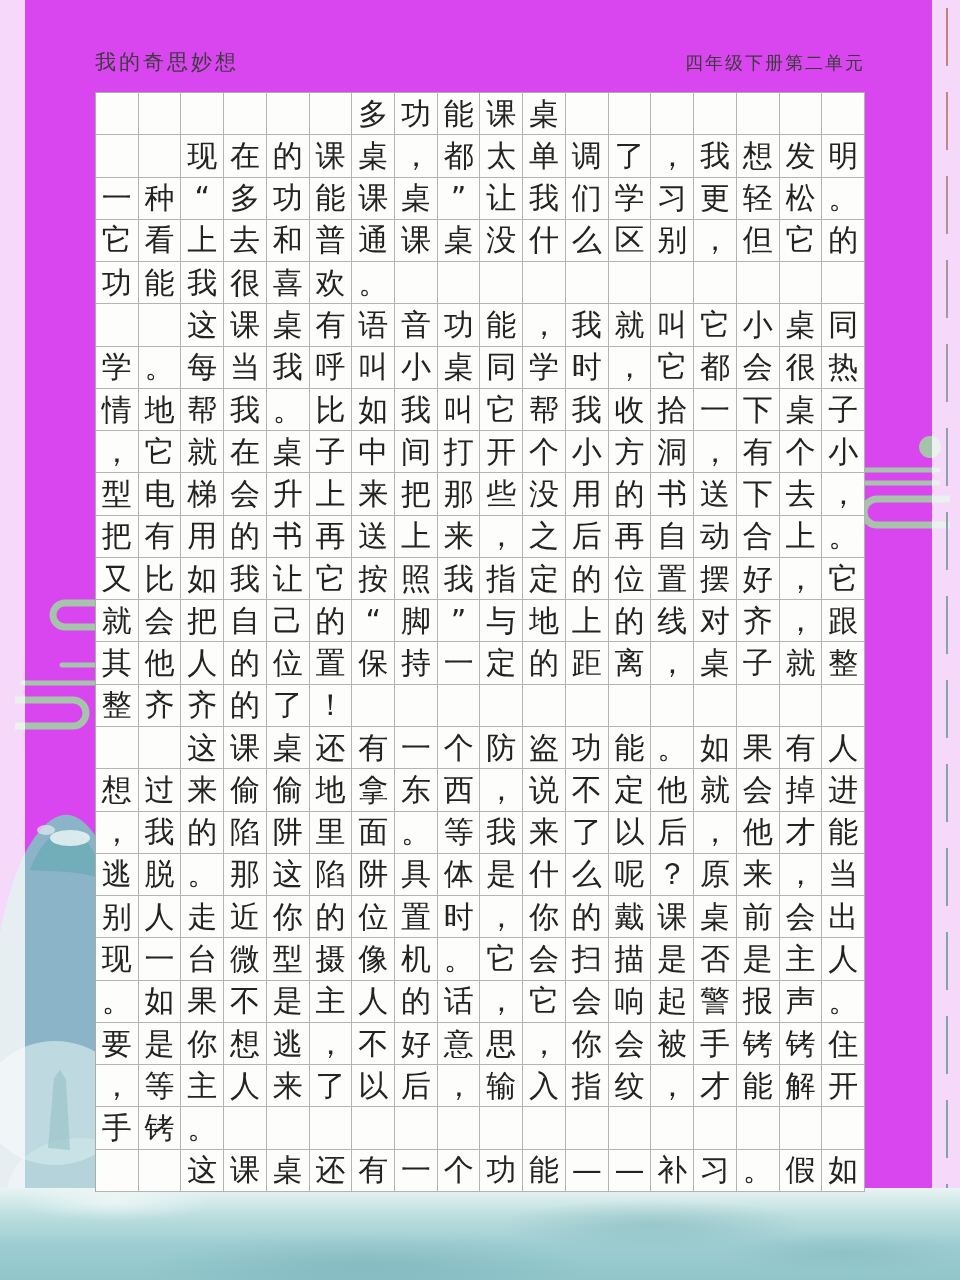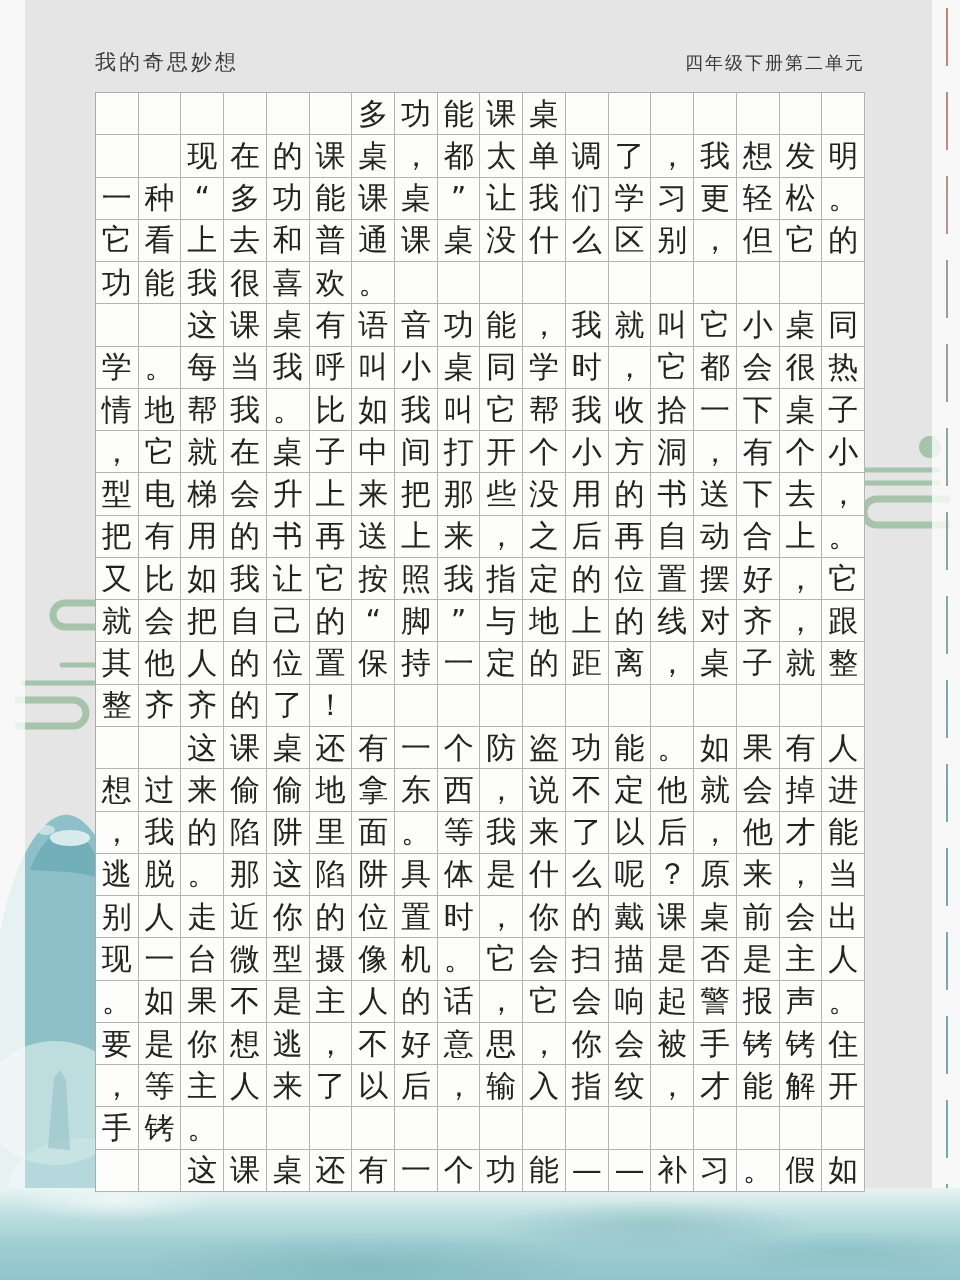--- a/index.html
+++ b/index.html
@@ -1,20 +1,20 @@
 <!DOCTYPE html>
 <html><head>
 <meta charset="utf-8">
 <style>
   * { margin:0; padding:0; box-sizing:border-box; }
   body { width:960px; height:1280px; font-family:"DejaVu Sans", sans-serif; }
 
   .page {
     position:relative; width:960px; height:1280px;
-    background:#e5e5e5; overflow:hidden;
+    background:#d946ef; overflow:hidden;
   }
 
   
   .edge-left  { position:absolute; left:0; top:0; width:25px; height:1280px;
                 background:rgba(253,253,253,.8); z-index:1; }
   .edge-right { position:absolute; left:932px; top:0; width:28px; height:1280px;
                 background:rgba(253,253,253,.8); z-index:1; }
 
   
   .dash-line {

